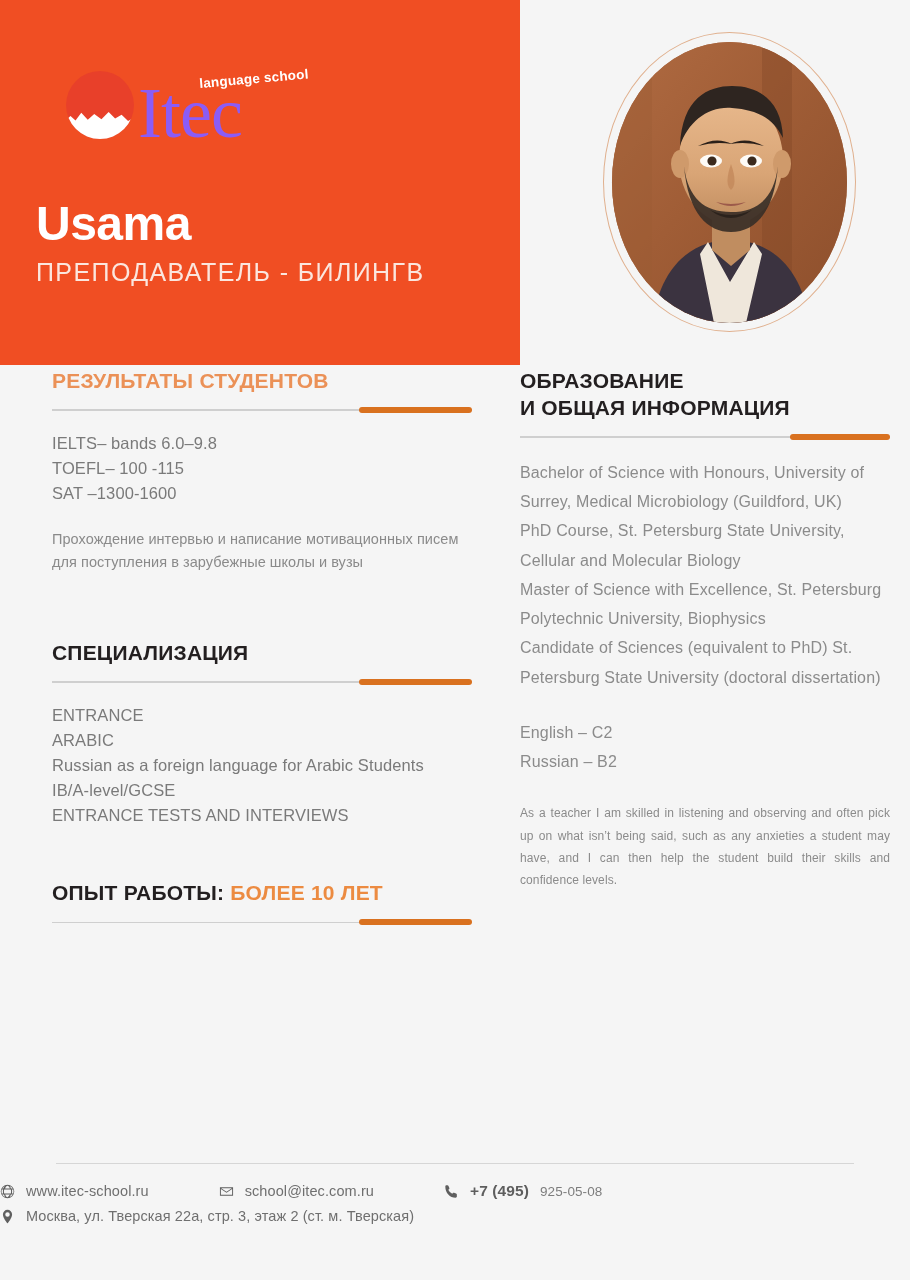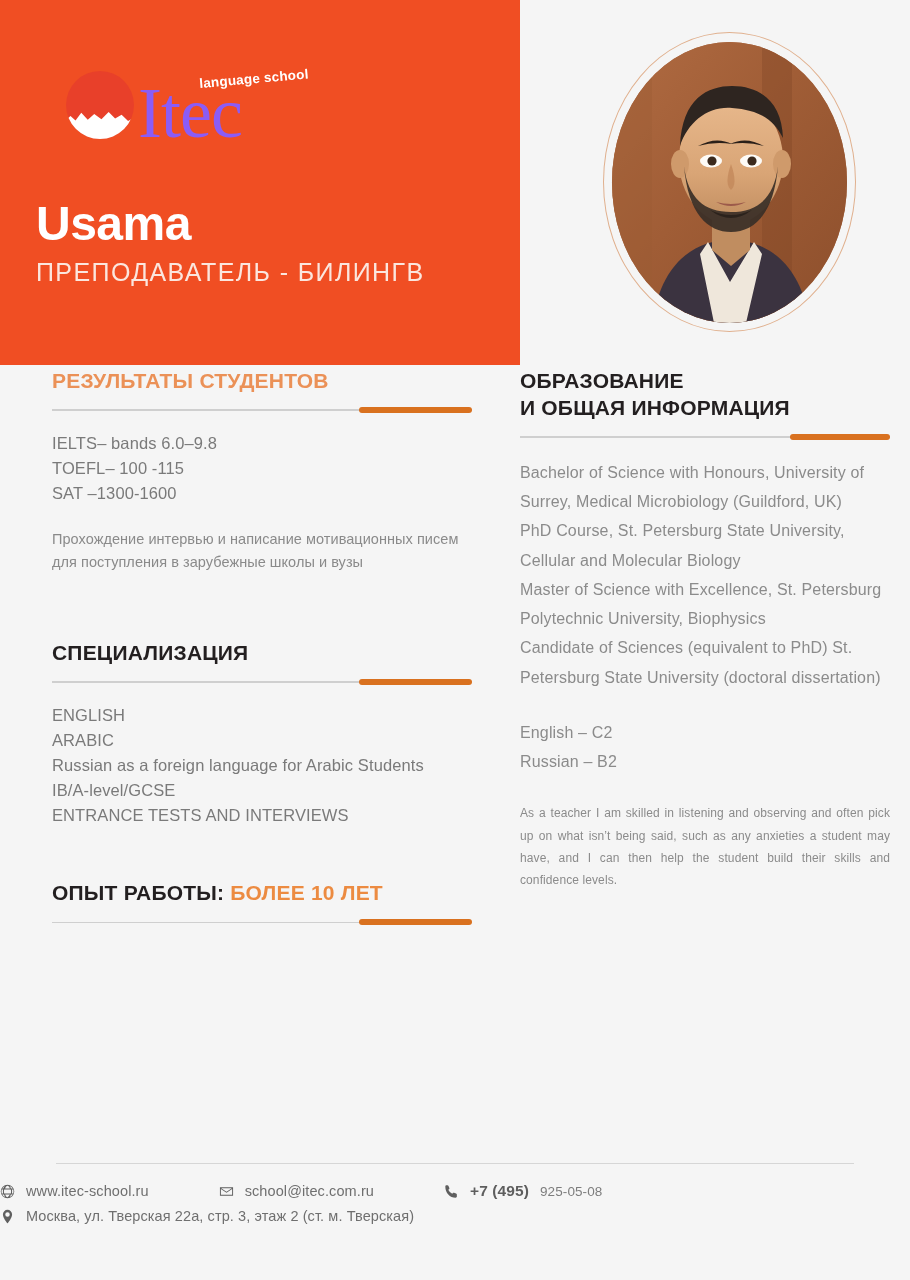--- a/index.html
+++ b/index.html
@@ -331,21 +331,21 @@
         <div class="lt-line">TOEFL– 100 -115</div>
         <div class="lt-line">SAT –1300-1600</div>
         <div class="lt-block">Прохождение интервью и написание мотивационных писем для  поступления в зарубежные школы и вузы</div>
       </div>
 
       <div class="gap-lg"></div>
 
       <div>
         <div class="sec-title">СПЕЦИАЛИЗАЦИЯ</div>
         <div class="divider"></div>
-        <div class="lt-line">ENGLISH</div>
+        <div class="lt-line">ENTRANCE</div>
         <div class="lt-line">ARABIC</div>
         <div class="lt-line">Russian as a foreign language for Arabic Students</div>
         <div class="lt-line">IB/A-level/GCSE</div>
         <div class="lt-line">ENTRANCE TESTS AND INTERVIEWS</div>
       </div>
 
       <div class="gap-md"></div>
 
       <div>
         <div class="sec-title">

